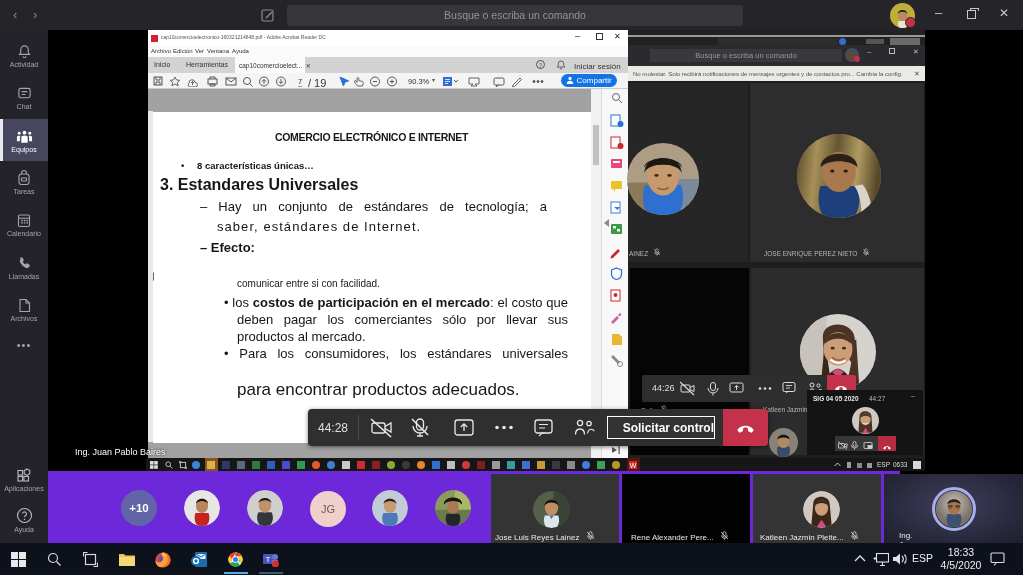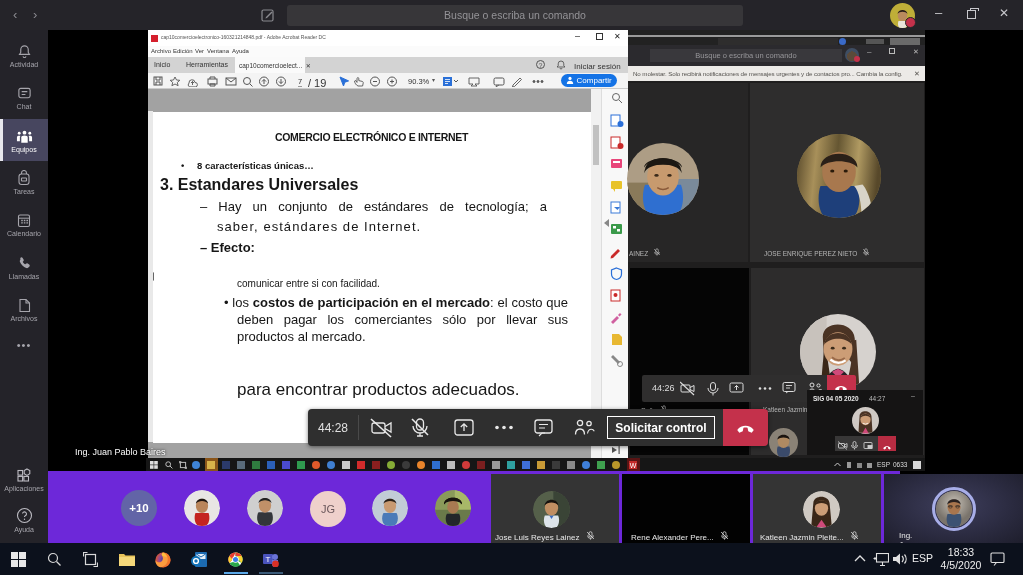--- a/index.html
+++ b/index.html
@@ -209,20 +209,21 @@
         <div class="abs" style="left:28px;top:48px;font-size:9.5px;font-weight:bold">•</div>
         <div class="abs" style="left:44px;top:48px;font-size:9.5px;font-weight:bold">8 características únicas…</div>
         <div class="abs" style="left:7px;top:64px;font-size:16px;font-weight:bold">3. Estandares Universales</div>
         <div class="abs" style="left:47px;top:87px;width:347px;font-size:13px;text-align-last:justify">– Hay un conjunto de estándares de tecnología; a</div>
         <div class="abs" style="left:64px;top:107px;font-size:13px;letter-spacing:1.05px">saber, estándares de Internet.</div>
         <div class="abs" style="left:47px;top:128px;font-size:13px;font-weight:bold">– Efecto:</div>
         <div class="abs" style="left:84px;top:166px;font-size:10px">comunicar entre si con facilidad.</div>
         <div class="abs" style="left:71px;top:183px;width:344px;font-size:13px;text-align-last:justify">• los <b>costos de participación en el mercado</b>: el costo que</div>
         <div class="abs" style="left:84px;top:200px;width:331px;font-size:13px;text-align-last:justify">deben pagar los comerciantes sólo por llevar sus</div>
         <div class="abs" style="left:84px;top:217px;font-size:13px">productos al mercado.</div>
+        <div class="abs" style="left:71px;top:234px;width:344px;font-size:13px;text-align-last:justify">• Para los consumidores, los estándares universales</div>
         <div class="abs" style="left:84px;top:268px;font-size:17px">para encontrar productos adecuados.</div>
       </div>
       <svg class="abs" style="left:1px;top:183px" width="5" height="9" viewBox="0 0 5 9" fill="#666">
           <path d="M5 0L0 4.5 5 9z"></path>
         </svg>
     </div>
     <div class="abs" id="adsbar">
       <div class="abs" style="left:2px;top:36px;width:6px;height:40px;background:#c1c1c1"></div>
     </div>
     <div class="abs" id="adtools">
@@ -564,21 +565,21 @@
           <path d="M5 19l3-3h3" stroke-width="1.1"></path>
           <path d="M5 7.5h9M5 11h6" stroke-width="1.1"></path>
         </g>
       <g transform="translate(204,0)">
           <circle cx="6" cy="6" r="2.6"></circle>
           <path d="M1.5 17.5c0-3.5 2-5.5 4.5-5.5s4.5 2 4.5 5.5"></path>
           <circle cx="15" cy="6.5" r="2.2"></circle>
           <path d="M13.5 16.5c.4-2.8 1.8-4.3 3.8-4.3 1.3 0 2.4.7 3 2" stroke-width="1.1"></path>
         </g>
     </svg>
-    <div class="abs" style="left:299px;top:7px;width:108px;height:23px;border:1px solid #fff;background:#333;color:#fff;font-size:12px;font-weight:bold;text-align:center;line-height:22px">Solicitar control</div>
+    <div class="abs" style="left:299px;top:7px;width:108px;height:23px;border:1px solid #fff;background:#333;color:#fff;font-size:12px;font-weight:bold;text-align:right;line-height:22px">Solicitar control</div>
     <div class="abs" style="left:415px;top:0;width:45px;height:37px;background:#c4314b;border-radius:0 4px 4px 0">
       <svg style="margin:14px 0 0 12px" width="21" height="11" viewBox="0 0 14 8">
           <path d="M1 5 C4 1 10 1 13 5 L11.5 7 L9 6 L8.5 3.5 C7.5 3.2 6.5 3.2 5.5 3.5 L5 6 L2.5 7z" fill="#fff"></path>
         </svg>
     </div>
   </div>
   <div class="abs" style="left:75px;top:447px;color:#fff;font-size:9px;text-shadow:0 0 3px #000">Ing. Juan Pablo Baires</div>
   <svg class="abs" style="left:769px;top:428px" width="29" height="29" viewBox="0 0 100 100">
       <defs>
         <clipPath id="c5">

